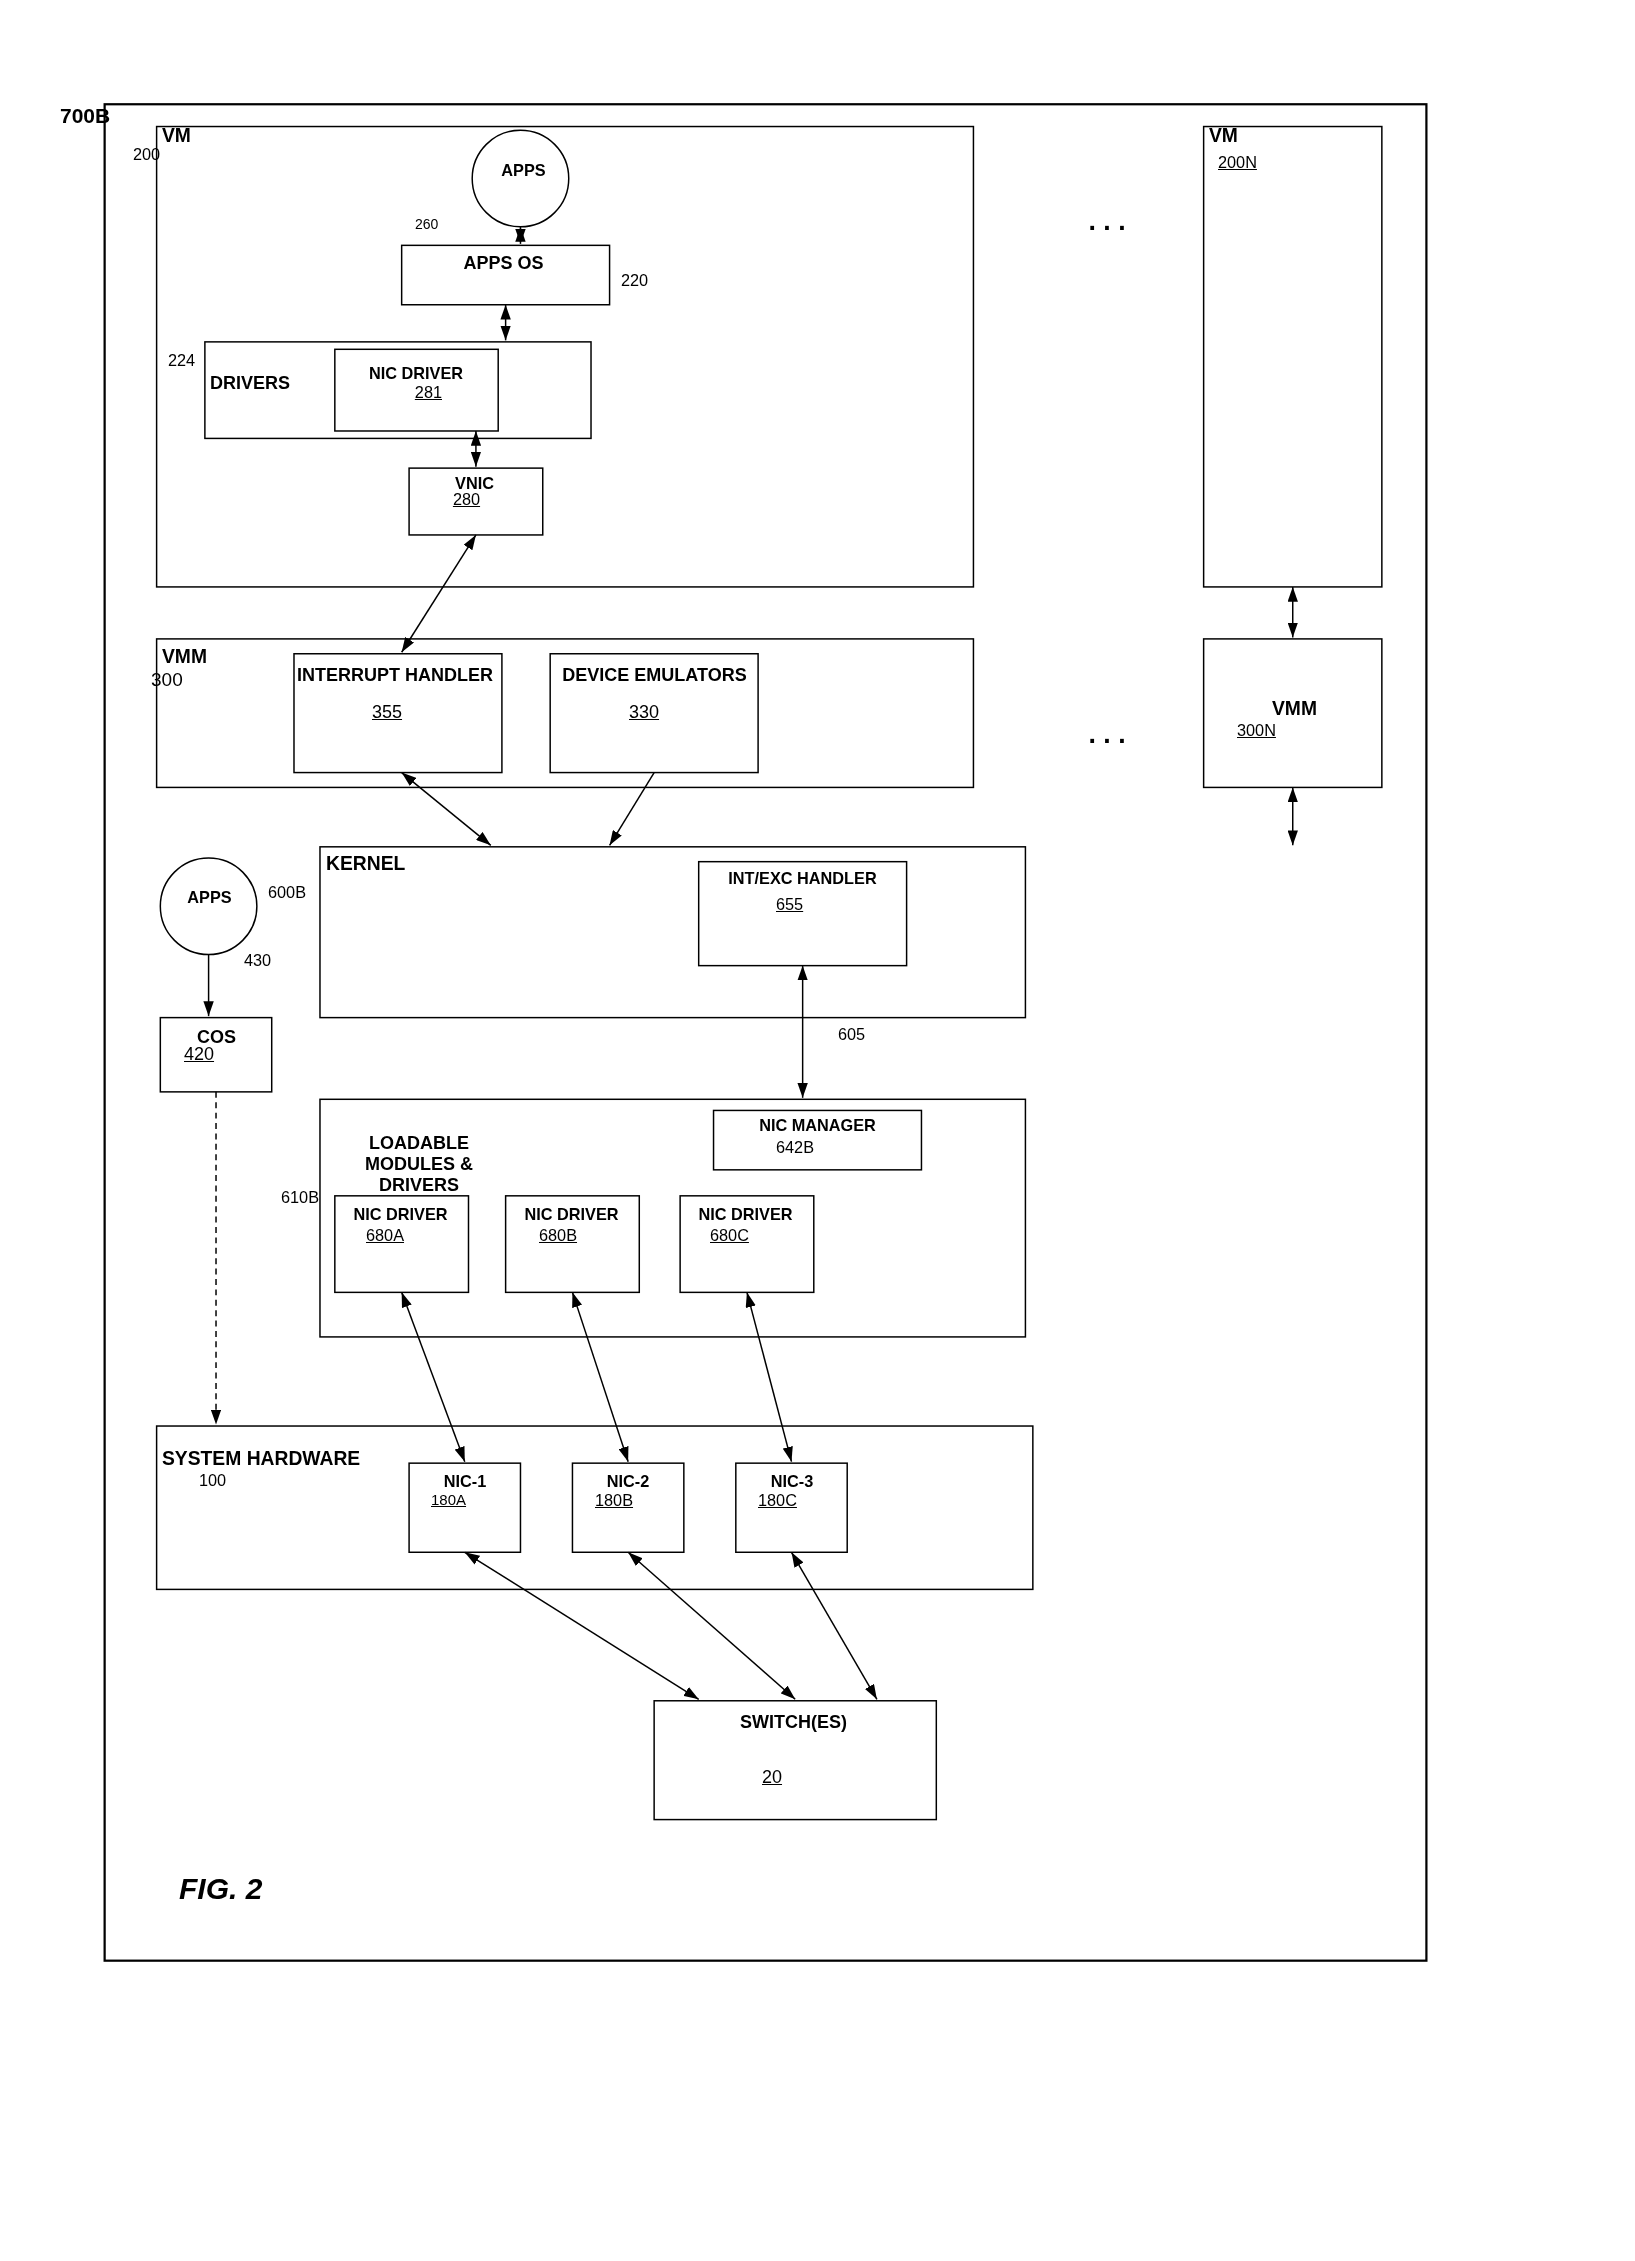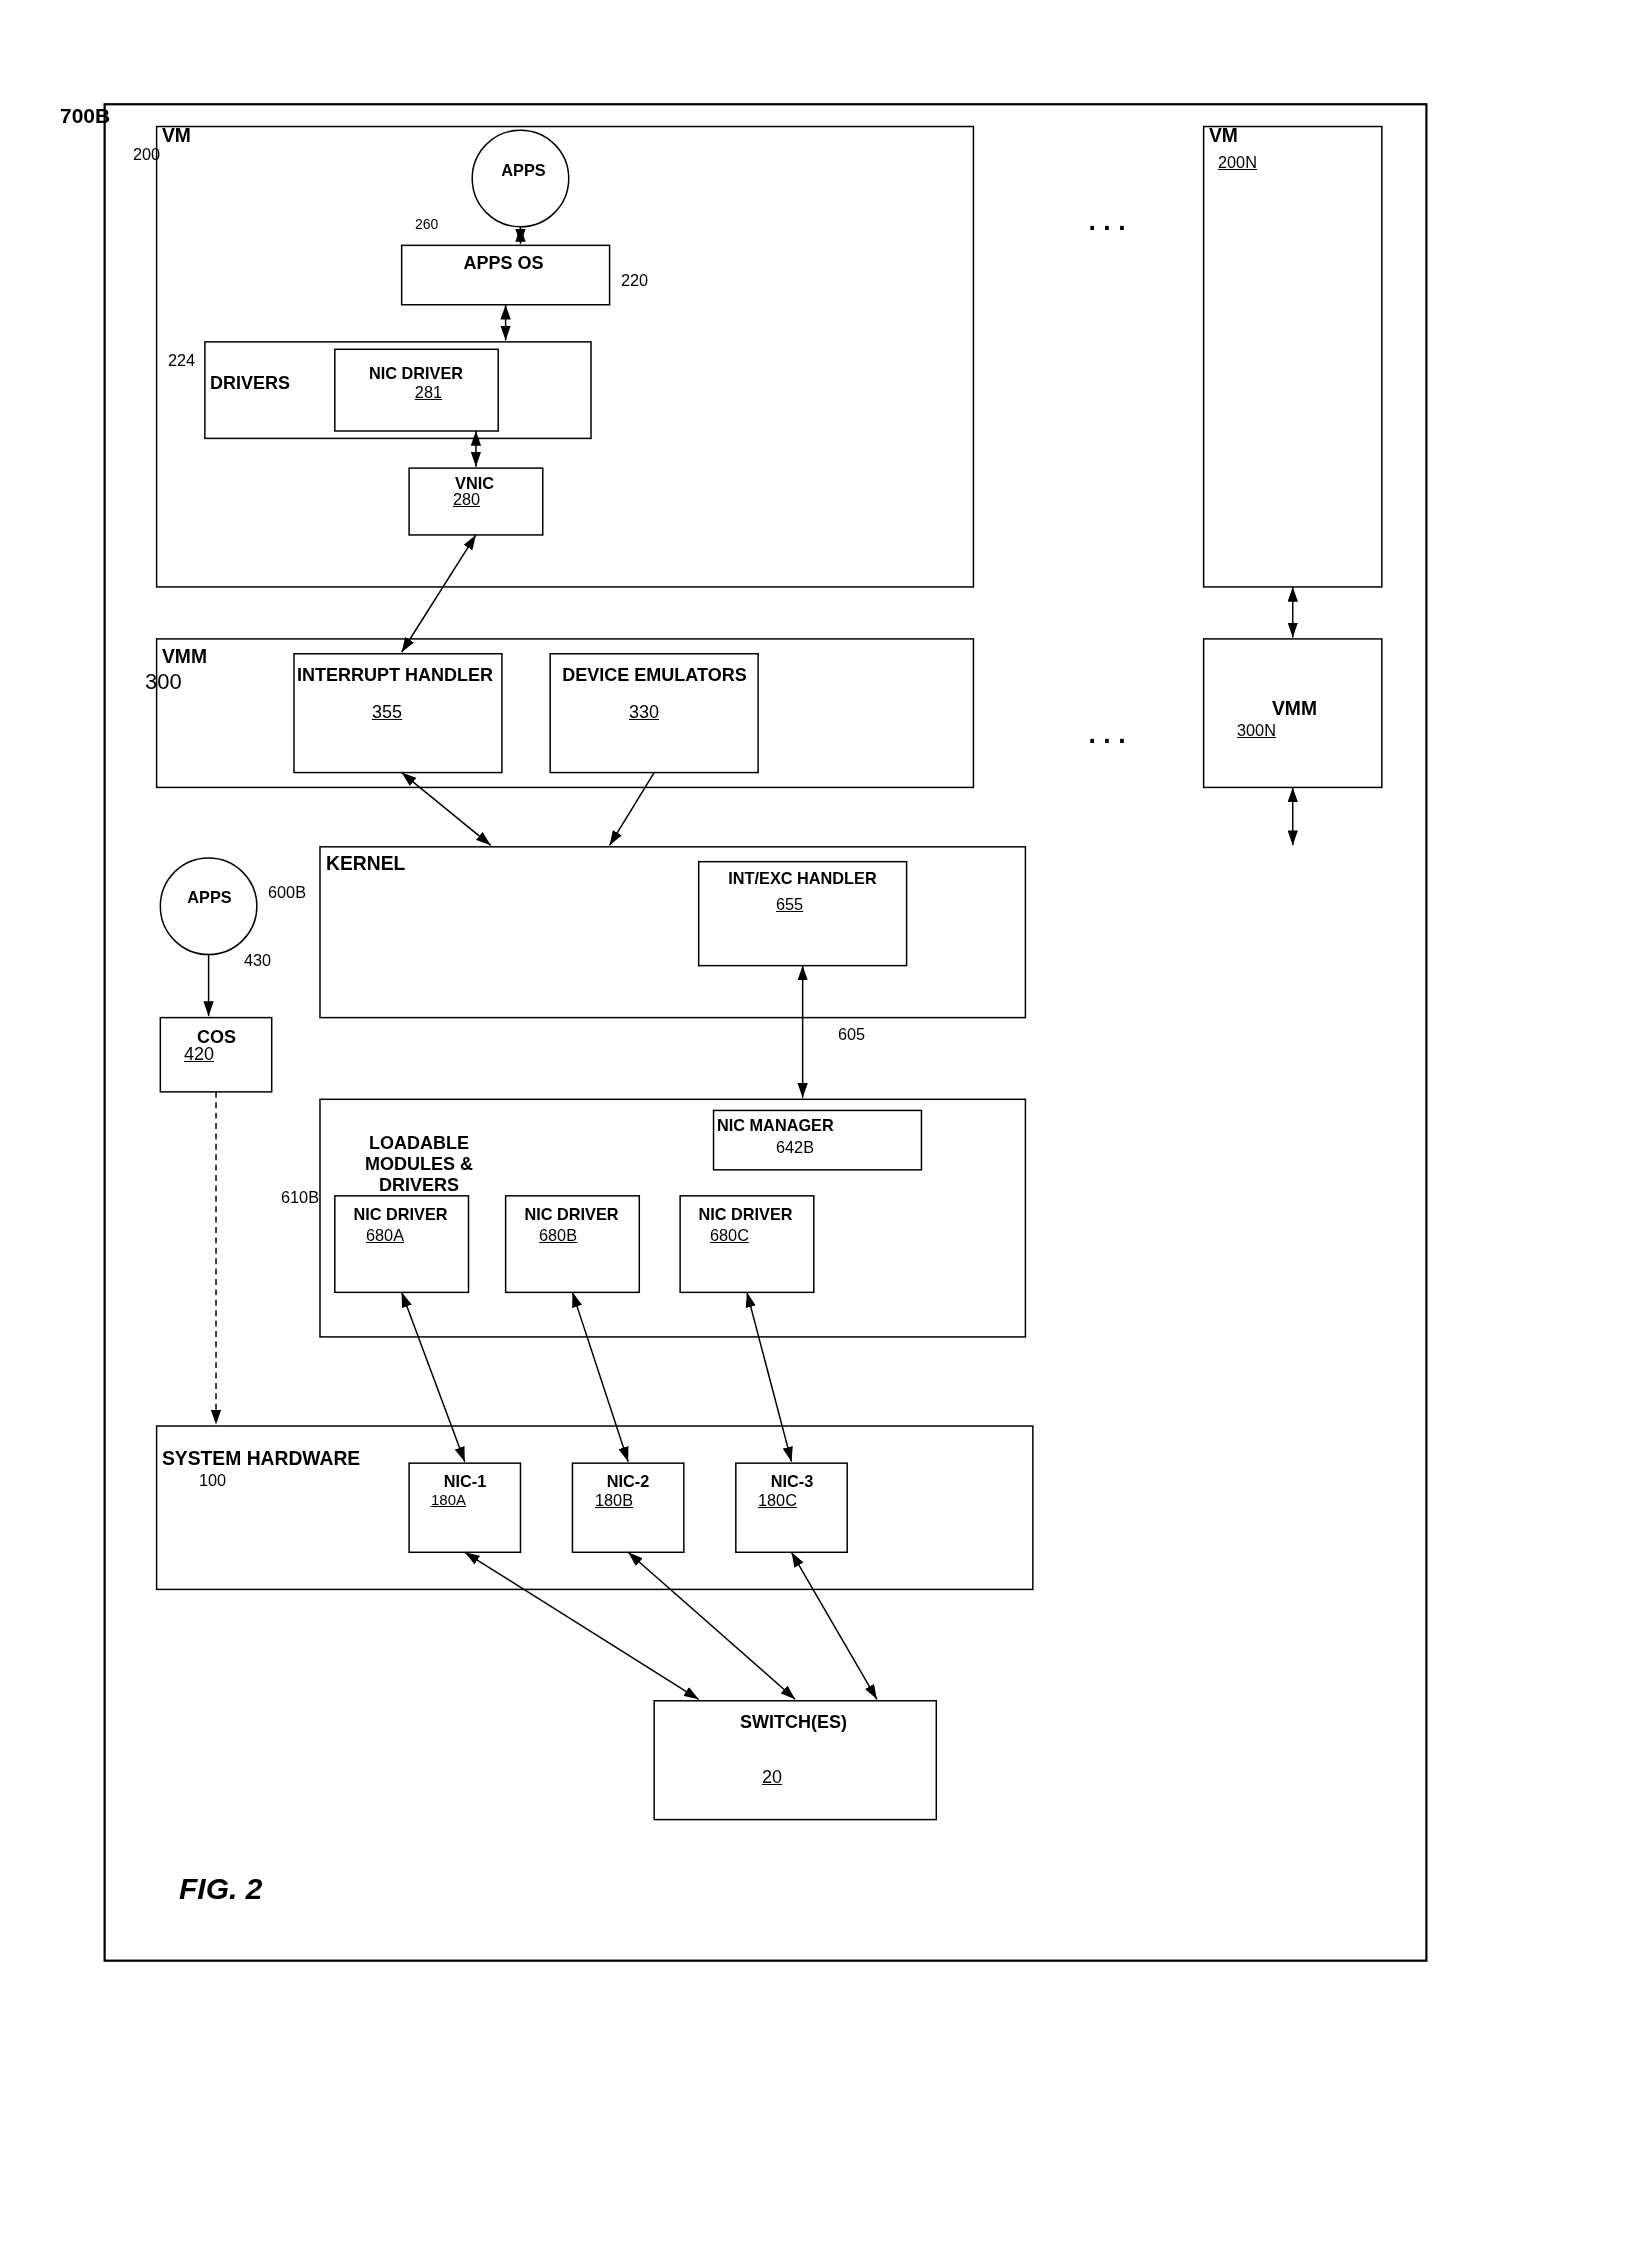--- a/index.html
+++ b/index.html
@@ -160,21 +160,21 @@
   <div style="position:absolute; top:334px; left:293px; font-size:16.3px; font-weight:bold; font-family:Arial; text-align:center; width:156px;">NIC DRIVER</div>
   <div style="position:absolute; top:353px; left:338px; font-size:16.3px; font-family:Arial; text-align:right; width:59px; text-decoration:underline;">281</div>
 
   <div style="position:absolute; top:444px; left:370px; font-size:16.3px; font-weight:bold; font-family:Arial; width:119px; text-align:center;">VNIC</div>
   <div style="position:absolute; top:460px; left:392px; font-size:16.3px; font-family:Arial; text-align:center; width:59px; text-decoration:underline;">280</div>
 
   <div style="position:absolute; top:95px; left:1164px; font-size:19.3px; font-weight:bold; font-family:Arial;">VM</div>
   <div style="position:absolute; top:123px; left:1173px; font-size:16.3px; font-family:Arial; text-decoration:underline;">200N</div>
 
   <div style="position:absolute; top:616px; left:117px; font-size:19.3px; font-weight:bold; font-family:Arial;">VMM</div>
-  <div style="position:absolute; top:639px; left:100px; font-size:22px; font-family:Arial;">300</div>
+  <div style="position:absolute; top:639px; left:106px; font-size:19px; font-family:Arial;">300</div>
 
   <div style="position:absolute; top:635px; left:252px; font-size:18px; font-weight:bold; font-family:Arial; text-align:left; width:201px;">INTERRUPT HANDLER</div>
   <div style="position:absolute; top:672px; left:327px; font-size:18px; font-family:Arial; text-decoration:underline; text-align:center;">355</div>
 
   <div style="position:absolute; top:635px; left:509px; font-size:18px; font-weight:bold; font-family:Arial; text-align:center; width:201px;">DEVICE EMULATORS</div>
   <div style="position:absolute; top:672px; left:584px; font-size:18px; font-family:Arial; text-decoration:underline; text-align:center;">330</div>
 
   <div style="position:absolute; top:668px; left:1164px; font-size:19.3px; font-weight:bold; font-family:Arial; text-align:center; width:171px;">VMM</div>
   <div style="position:absolute; top:691px; left:1192px; font-size:16.3px; font-family:Arial; text-decoration:underline; text-align:center;">300N</div>
 
@@ -188,21 +188,21 @@
 
   <div style="position:absolute; top:858px; left:135px; font-size:16.3px; font-weight:bold; font-family:Arial; width:59px; text-align:center;">APPS</div>
   <div style="position:absolute; top:921px; left:199px; font-size:16.3px; font-family:Arial;">430</div>
 
   <div style="position:absolute; top:997px; left:123px; font-size:18px; font-weight:bold; font-family:Arial; text-align:center; width:97px;">COS</div>
   <div style="position:absolute; top:1014px; left:139px; font-size:18px; font-family:Arial; text-decoration:underline; text-align:center;">420</div>
 
   <div style="position:absolute; top:1084px; left:281px; font-size:18px; font-weight:bold; font-family:Arial; width:186px; text-align:center;margin-top:19px;">LOADABLE MODULES &amp; DRIVERS</div>
   <div style="position:absolute; top:1158px; left:236px; font-size:16.3px; font-family:Arial;">610B</div>
 
-  <div style="position:absolute; top:1086px; left:672px; font-size:16.3px; font-weight:bold; font-family:Arial; text-align:left; width:201px;">NIC MANAGER</div>
+  <div style="position:absolute; top:1086px; left:672px; font-size:16.3px; font-weight:bold; font-family:Arial; text-align:center; width:201px;">NIC MANAGER</div>
   <div style="position:absolute; top:1108px; left:731px; font-size:16.3px; font-family:Arial; text-align:center;">642B</div>
 
   <div style="position:absolute; top:1175px; left:294px; font-size:16.3px; font-weight:bold; font-family:Arial; text-align:center; width:123px;">NIC DRIVER</div>
   <div style="position:absolute; top:1196px; left:321px; font-size:16.3px; font-family:Arial; text-decoration:underline; text-align:center;">680A</div>
 
   <div style="position:absolute; top:1175px; left:465px; font-size:16.3px; font-weight:bold; font-family:Arial; text-align:center; width:123px;">NIC DRIVER</div>
   <div style="position:absolute; top:1196px; left:494px; font-size:16.3px; font-family:Arial; text-decoration:underline; text-align:center;">680B</div>
 
   <div style="position:absolute; top:1175px; left:639px; font-size:16.3px; font-weight:bold; font-family:Arial; text-align:center; width:123px;">NIC DRIVER</div>
   <div style="position:absolute; top:1196px; left:665px; font-size:16.3px; font-family:Arial; text-decoration:underline; text-align:center;">680C</div>

